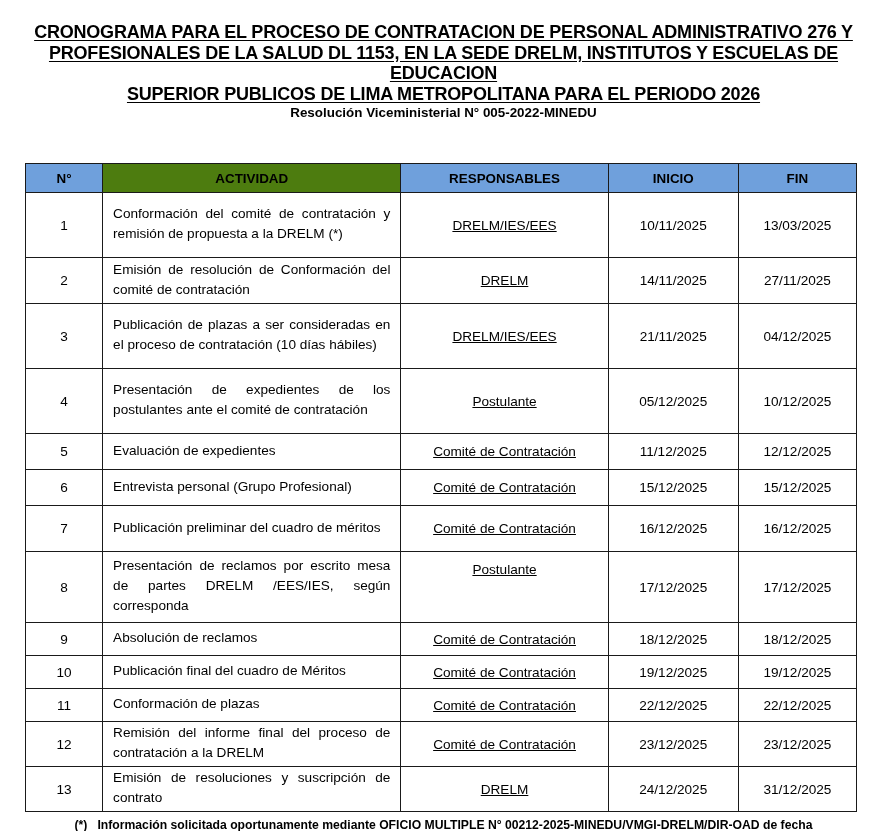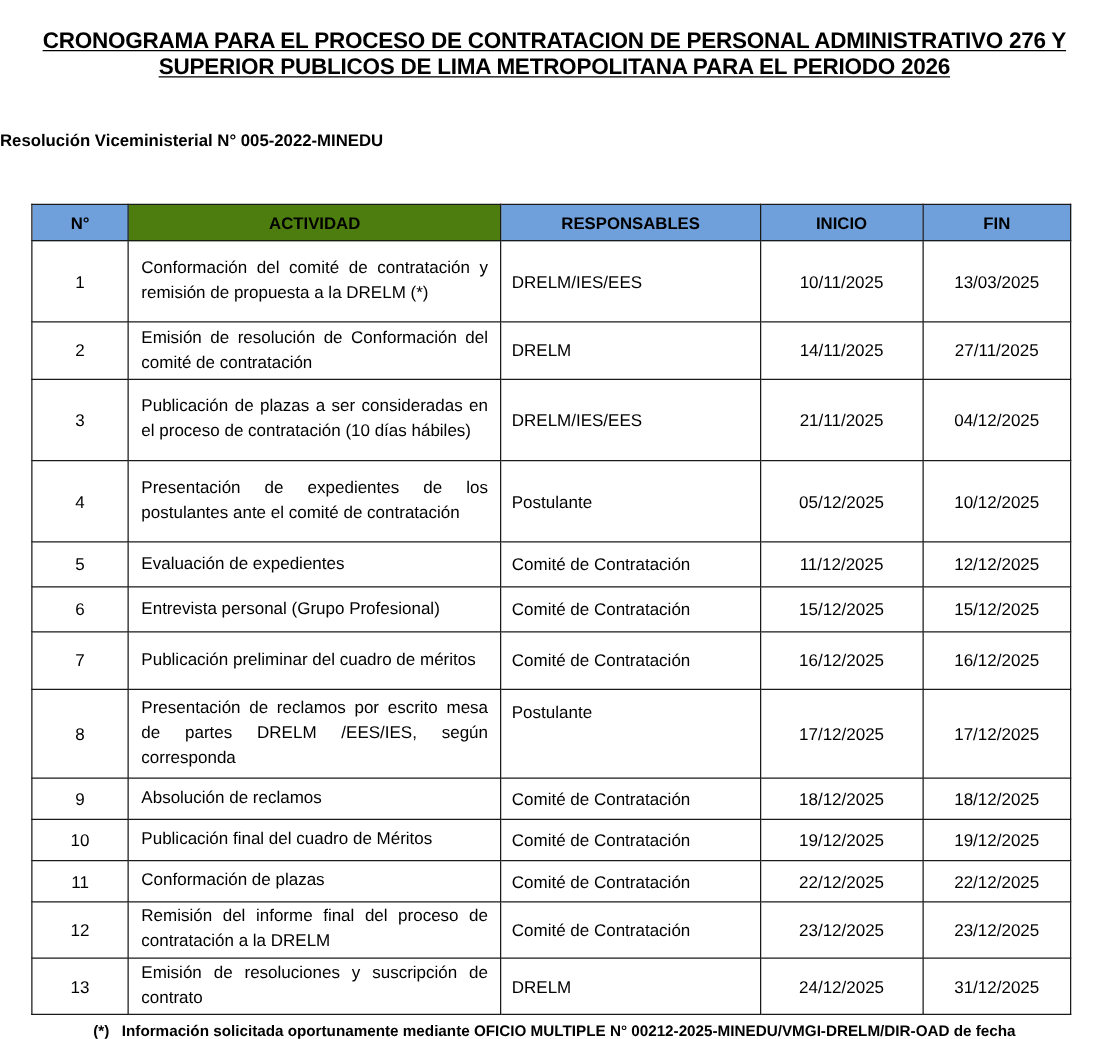--- a/index.html
+++ b/index.html
@@ -31,21 +31,21 @@
     }
     .title span u {
       text-decoration: underline;
       text-underline-offset: 2px;
     }
     .resol {
       position: absolute;
       left: 0;
       top: 103px;
       width: 887px;
-      text-align: left;
+      text-align: center;
       font-weight: bold;
       font-size: 13.4px;
       line-height: 20px;
     }
     .resol div { display: block; }
 
     table.crono {
       position: absolute;
       left: 25px;
       top: 163px;
@@ -65,21 +65,21 @@
       font-size: 13.4px;
       height: 28px;
       text-align: center;
     }
     table.crono td.num { text-align: center; }
     table.crono td.act {
       text-align: justify;
       line-height: 20px;
       padding: 1px 10px 3px 10px;
     }
-    table.crono td.resp { text-align: left; }
+    table.crono td.resp { text-align: center; text-decoration: underline; }
     table.crono td.resp.top { vertical-align: top; padding-top: 10px; }
     table.crono td.date { text-align: center; }
     col.c-num { width: 77px; }
     col.c-act { width: 298px; }
     col.c-resp { width: 207px; }
     col.c-ini { width: 130px; }
     col.c-fin { width: 118px; }
 
     tr.h3 td { height: 60px; }
     tr.h2 td { height: 41px; }
@@ -97,20 +97,21 @@
       font-size: 12.2px;
       line-height: 18px;
     }
     .footnote .mark { margin-right: 10px; }
   </style>
 </head>
 <body>
 
 <div class="title">
   <span><u>CRONOGRAMA PARA EL PROCESO DE CONTRATACION DE PERSONAL ADMINISTRATIVO 276 Y</u></span>
+  <span><u>PROFESIONALES DE LA SALUD DL 1153, EN LA SEDE DRELM, INSTITUTOS Y ESCUELAS DE EDUCACION</u></span>
   <span><u>SUPERIOR PUBLICOS DE LIMA METROPOLITANA PARA EL PERIODO 2026</u></span>
 </div>
 
 <div class="resol">
   <div>Resolución Viceministerial N° 005-2022-MINEDU</div>
 </div>
 
 <table class="crono">
   <colgroup>
     <col class="c-num">

